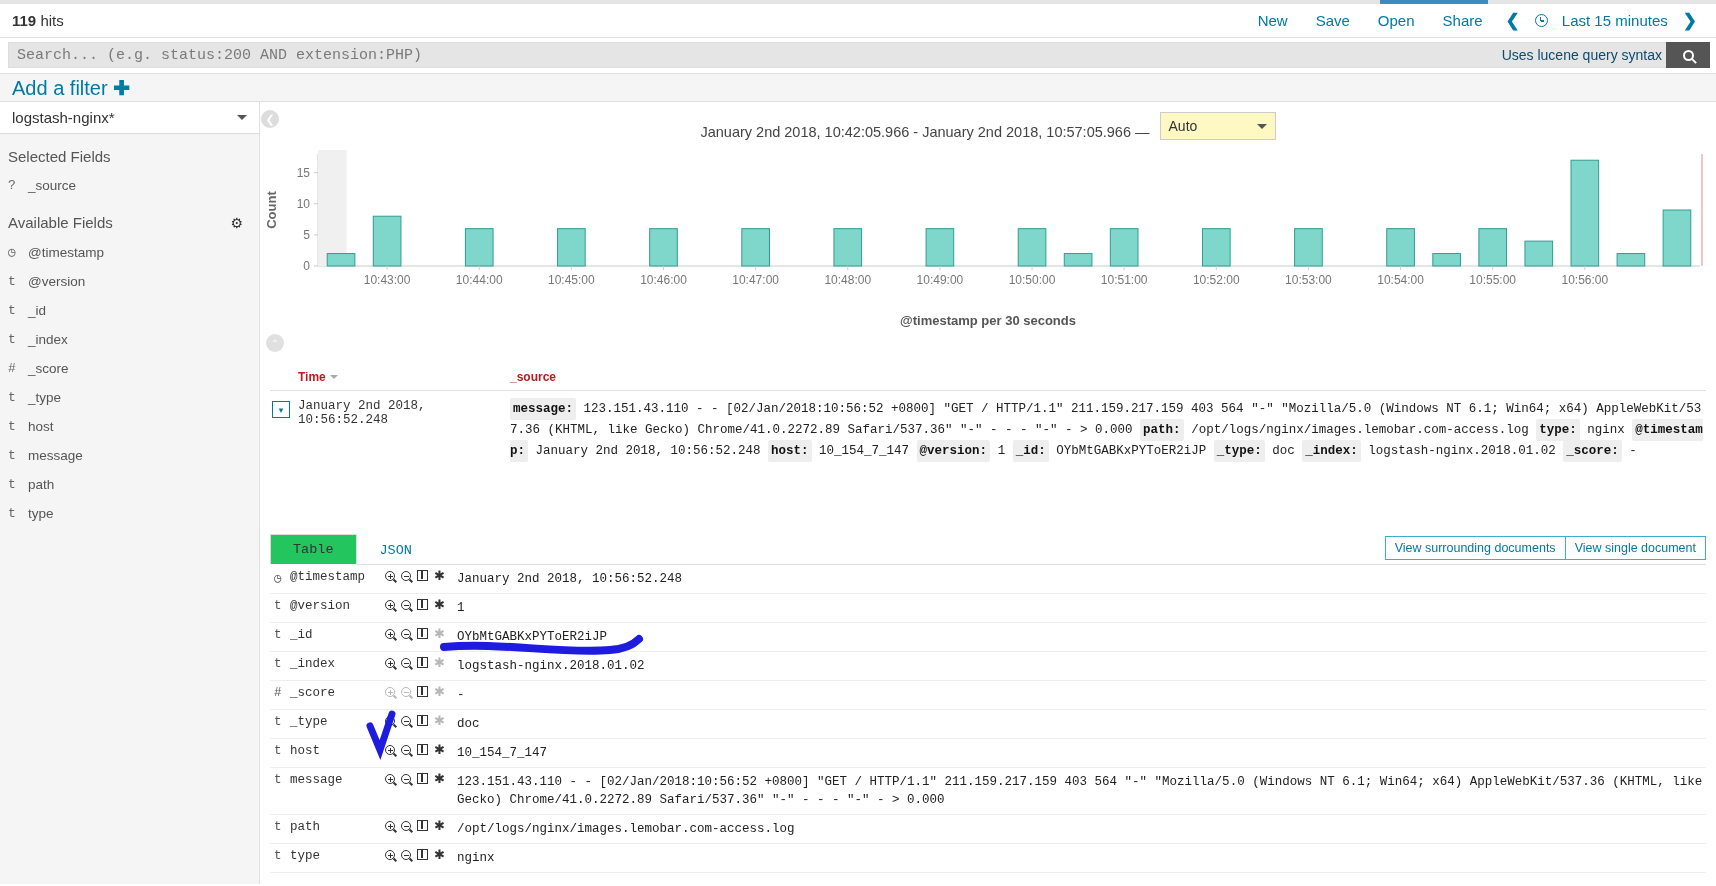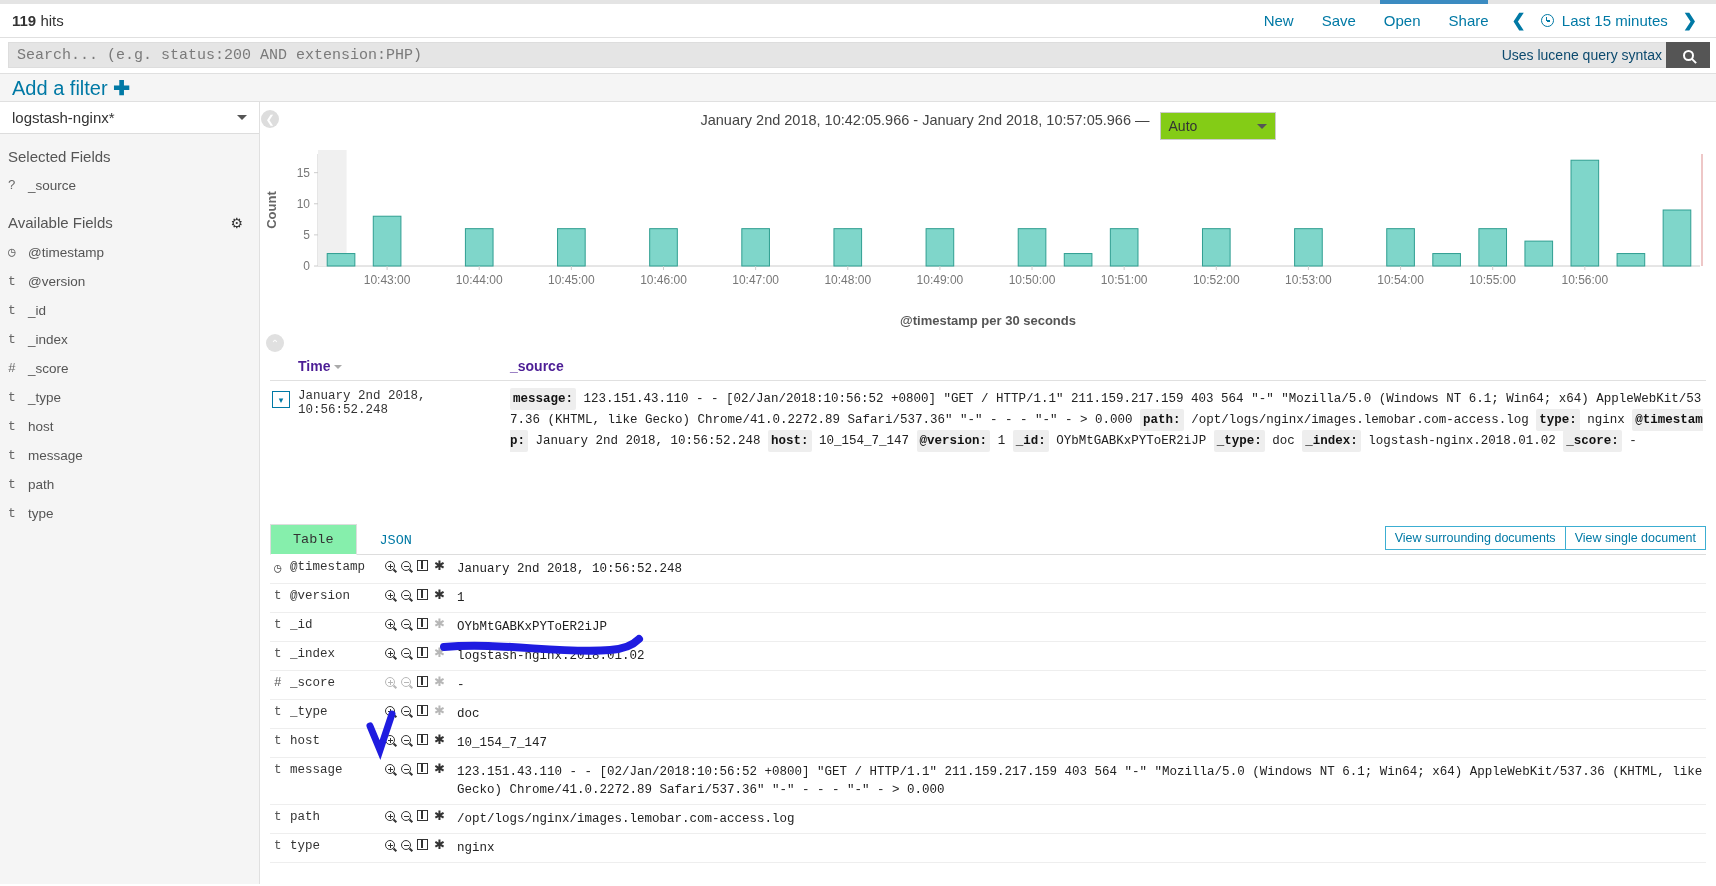--- a/index.html
+++ b/index.html
@@ -26,21 +26,21 @@
     margin-top: 4px;
   }
   #hits { font-size: 15px; color: #333; }
   #hits b { font-weight: bold; }
   #hits .lbl { font-weight: normal; }
   #header-right { margin-left: auto; display: flex; align-items: center; gap: 0; }
   .hdr-link {
     color: #0079a5; font-size: 15px; padding: 0 14px; text-decoration: none; cursor: pointer;
   }
   .hdr-arrow { color: #0079a5; font-size: 17px; padding: 0 9px; cursor: pointer; font-weight: bold;}
-  .hdr-time { color: #0079a5; font-size: 15px; padding: 0 6px; cursor: pointer; display:flex; align-items:center; gap:8px;}
+  .hdr-time { color: #0079a5; font-size: 15px; padding: 0 6px; cursor: pointer; display:flex; align-items:center; gap:14px;}
   .clock-ico { display:inline-block; width:13px; height:13px; border:1.6px solid #0079a5; border-radius:50%; position:relative; }
   .clock-ico:before{content:"";position:absolute;left:4.2px;top:1.6px;width:1.4px;height:4.4px;background:#0079a5;}
   .clock-ico:after{content:"";position:absolute;left:4.8px;top:5.3px;width:3.2px;height:1.4px;background:#0079a5;}
 
   
   #querybar {
     position: relative; height: 36px; width: 100%;
     border-bottom: 1px solid #e0e0e0;
     padding: 4px 6px 5px 8px;
     display: flex; align-items: stretch;
@@ -92,63 +92,63 @@
   #collapse-handle {
     position: absolute; left: 261px; top: 8px; width: 18px; height: 18px;
     border-radius: 50%; background: #ddd; color: #fff; display: flex; align-items: center;
     justify-content: center; font-size: 11px; cursor: pointer; z-index: 5;
   }
 
   
   #main { flex: 1; position: relative; overflow: hidden; }
 
   
-  #chart-head { display: flex; align-items: flex-start; justify-content: center; padding: 10px 0 4px 0; gap: 10px;}
+  #chart-head { display: flex; align-items: flex-end; justify-content: center; padding: 10px 0 4px 0; gap: 10px;}
   #timerange-label { font-size: 14.5px; color: #444; }
   #interval-select {
-    border: 1px solid #ccc; background: #84cc16; height: 28px; width: 116px;
+    border: 1px solid #ccc; background: #fef9c3; height: 28px; width: 116px;
     display: flex; align-items: center; padding: 0 8px; font-size: 14px; color: #333; cursor: pointer;
   }
   #interval-select .caret { margin-left: auto; }
 
   
   #chart { position: relative; height: 165px; margin: 0 18px 0 0; }
   #chart-svg { display: block; }
   #chart-xlabel { text-align: center; font-size: 13px; color: #555; margin-top: 4px; font-weight: bold;}
   #collapse-up {
     width: 18px; height: 18px; border-radius: 50%; background: #e0e0e0; color: #fff;
     display: flex; align-items: center; justify-content: center; font-size: 10px;
     margin: 6px 0 0 6px; cursor: pointer;
   }
 
   
   #doc-area { padding: 0 10px 0 10px; }
   #doc-head { display: flex; border-bottom: 1px solid #e0e0e0; padding: 6px 0 6px 0; }
-  .th { font-size: 14px; color: #4c1d95; font-weight: bold; }
+  .th { font-size: 12px; color: #b91c1c; font-weight: bold; margin-top: 12px; }
   #th-time { width: 240px; padding-left: 28px; }
   #th-source { flex: 1; }
   .sort-caret { display:inline-block;width:0;height:0;border-left:4px solid transparent;border-right:4px solid transparent;border-top:4px solid #aaa;margin-left:4px;vertical-align:2px;}
 
   #doc-row { display: flex; padding: 8px 0 10px 0; }
   #expand-btn {
     width: 18px; height: 17px; border: 1px solid #0079a5; color: #0079a5;
     display: flex; align-items: center; justify-content: center; font-size: 9px;
     margin: 2px 8px 0 2px; cursor: pointer; flex: none;
   }
   #doc-time { width: 212px; font-size: 12.5px; color: #333; }
   #doc-source { flex: 1; font-size: 12.5px; line-height: 21px; color: #222; word-break: break-all; }
   .fkey { background: #eee; color: #111; font-weight: bold; padding: 4px 3px; border-radius: 2px; }
 
   
   #tabs-row { display: flex; align-items: flex-end; border-bottom: 1px solid #ddd; margin: 16px 10px 0 10px; position: relative;}
   .tab {
     padding: 7px 22px; font-size: 13.5px; border: 1px solid transparent; border-bottom: none;
     margin-bottom: -1px; cursor: pointer; font-family: "Liberation Mono", monospace;
   }
-  .tab.active { background: #86efac; border-color: #ddd; color: #333; border-bottom: 1px solid #fff; }
+  .tab.active { background: #22c55e; border-color: #ddd; color: #333; border-bottom: 1px solid #fff; }
   .tab.inactive { color: #0079a5; margin-top: 47px; }
   #tab-actions { margin-left: auto; display: flex; gap: 0; padding-bottom: 4px; }
   .tab-btn {
     border: 1px solid #3caed2; color: #0079a5; background: #fff;
     padding: 4px 9px; font-size: 12.5px; cursor: pointer; margin-left: -1px;
     font-family: "Liberation Sans", sans-serif;
   }
 
   
   #detail-table { margin: 0 10px; }

